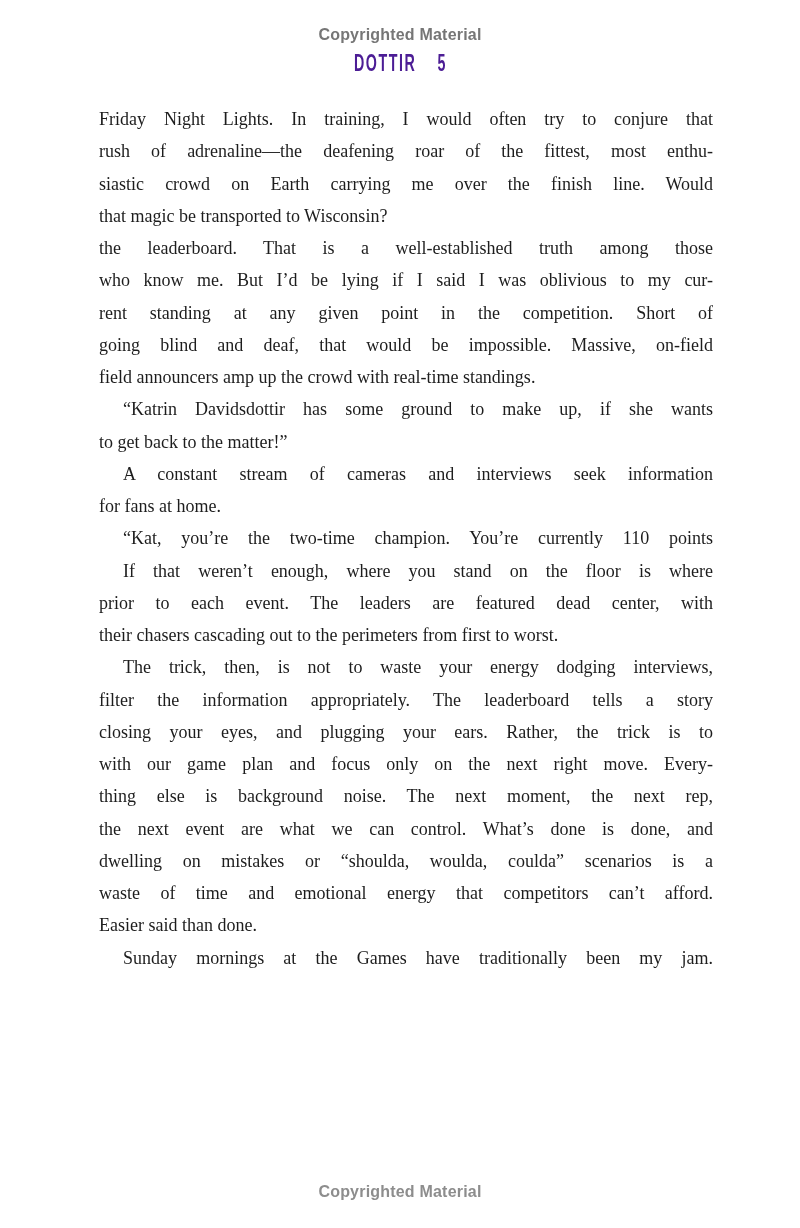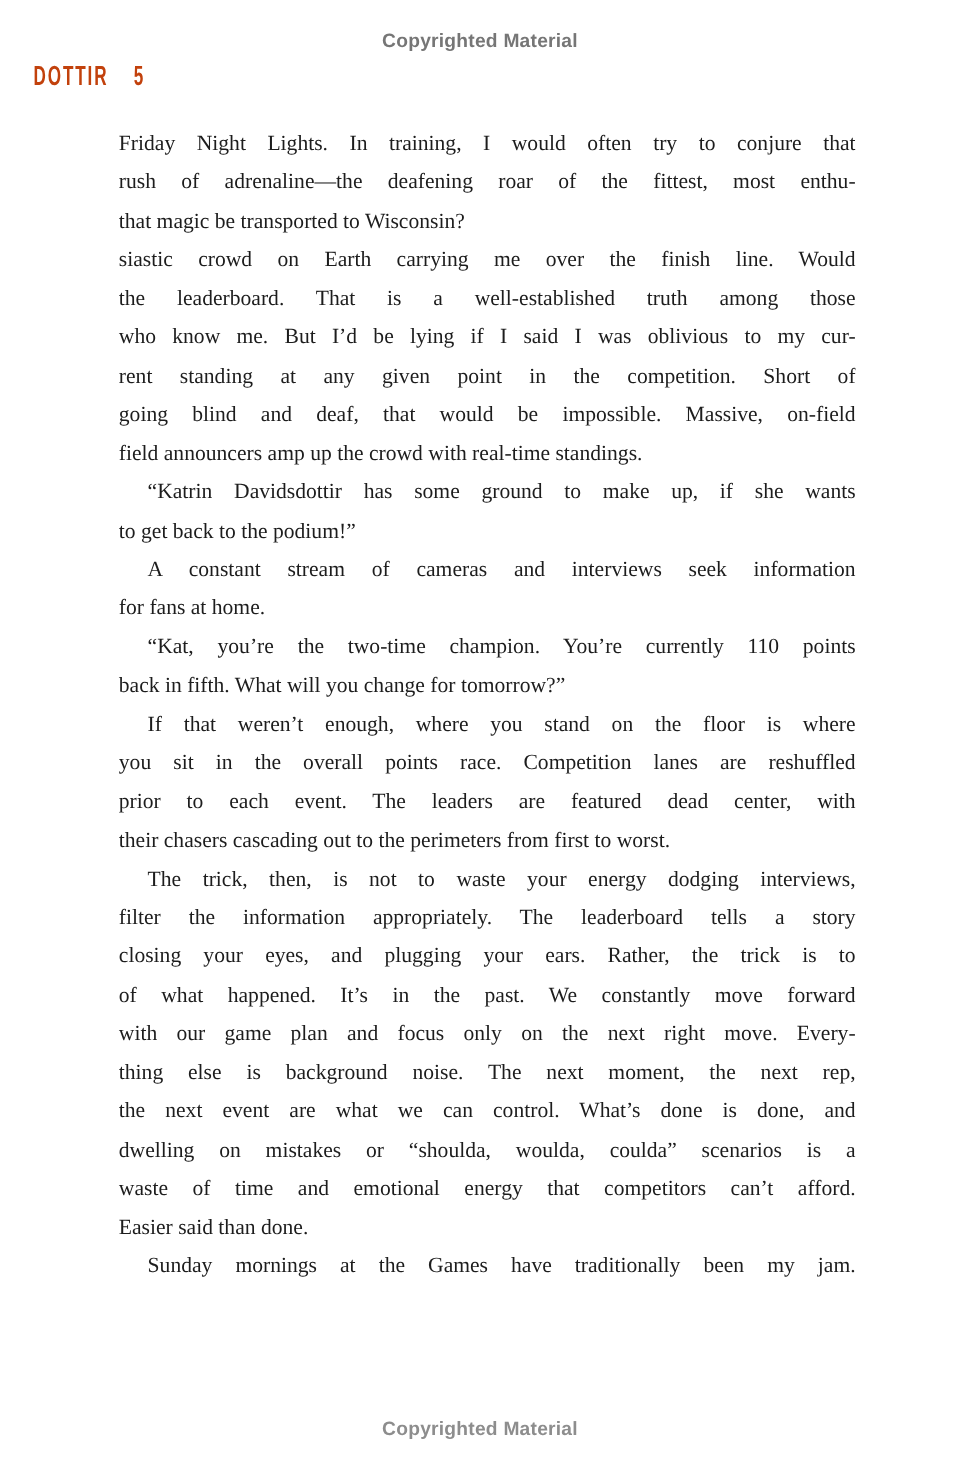--- a/index.html
+++ b/index.html
@@ -22,22 +22,22 @@
     line-height: 16px;
     letter-spacing: 0.2px;
   }
   .notice-top { top: 27px; color: #767676; }
   .notice-bottom { top: 1184px; color: #8d8d8d; }
   .running-header {
     position: absolute;
     top: 52px;
     left: 0;
     width: 800px;
-    text-align: left;
-    color: #c2410c;
+    text-align: center;
+    color: #4c1d95;
   }
   .header-scale {
     display: inline-block;
     transform: scaleX(0.62);
     transform-origin: 50% 50%;
     font-family: "Liberation Sans", sans-serif;
     font-weight: bold;
     font-size: 23px;
     line-height: 23px;
     white-space: nowrap;
@@ -75,41 +75,38 @@
 
   <div class="running-header">
     <span class="header-scale">
       <span class="header-title">DOTTIR</span><span class="header-pagenum">5</span>
     </span>
   </div>
 
   <div class="body-text">
       <div class="line just">Friday Night Lights. In training, I would often try to conjure that</div>
       <div class="line just">rush of adrenaline—the deafening roar of the fittest, most enthu-</div>
+      <div class="line just">siastic crowd on Earth carrying me over the finish line. Would</div>
       <div class="line">that magic be transported to Wisconsin?</div>
-      <div class="line just">siastic crowd on Earth carrying me over the finish line. Would</div>
       <div class="line just">the leaderboard. That is a well-established truth among those</div>
       <div class="line just">who know me. But I’d be lying if I said I was oblivious to my cur-</div>
       <div class="line just">rent standing at any given point in the competition. Short of</div>
       <div class="line just">going blind and deaf, that would be impossible. Massive, on-field</div>
       <div class="line">field announcers amp up the crowd with real-time standings.</div>
       <div class="line just indent">“Katrin Davidsdottir has some ground to make up, if she wants</div>
-      <div class="line">to get back to the podium!”</div>
+      <div class="line">to get back to the matter!”</div>
       <div class="line just indent">A constant stream of cameras and interviews seek information</div>
       <div class="line">for fans at home.</div>
       <div class="line just indent">“Kat, you’re the two-time champion. You’re currently 110 points</div>
-      <div class="line">back in fifth. What will you change for tomorrow?”</div>
       <div class="line just indent">If that weren’t enough, where you stand on the floor is where</div>
-      <div class="line just">you sit in the overall points race. Competition lanes are reshuffled</div>
       <div class="line just">prior to each event. The leaders are featured dead center, with</div>
       <div class="line">their chasers cascading out to the perimeters from first to worst.</div>
       <div class="line just indent">The trick, then, is not to waste your energy dodging interviews,</div>
       <div class="line just">filter the information appropriately. The leaderboard tells a story</div>
       <div class="line just">closing your eyes, and plugging your ears. Rather, the trick is to</div>
-      <div class="line just">of what happened. It’s in the past. We constantly move forward</div>
       <div class="line just">with our game plan and focus only on the next right move. Every-</div>
       <div class="line just">thing else is background noise. The next moment, the next rep,</div>
       <div class="line just">the next event are what we can control. What’s done is done, and</div>
       <div class="line just">dwelling on mistakes or “shoulda, woulda, coulda” scenarios is a</div>
       <div class="line just">waste of time and emotional energy that competitors can’t afford.</div>
       <div class="line">Easier said than done.</div>
       <div class="line just indent">Sunday mornings at the Games have traditionally been my jam.</div>
     </div>
 
   <div class="notice notice-bottom">Copyrighted Material</div>

